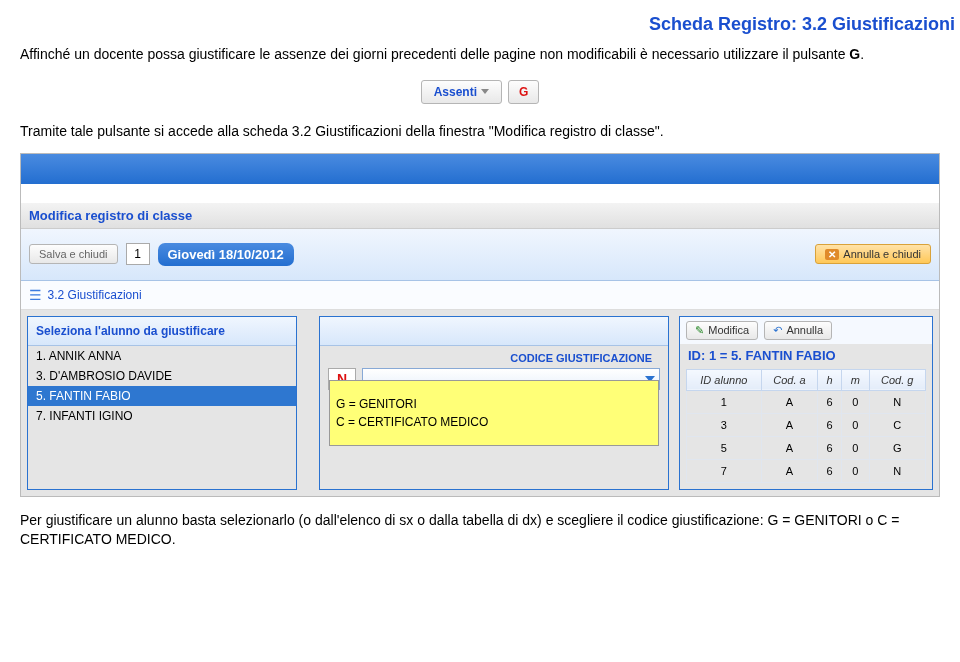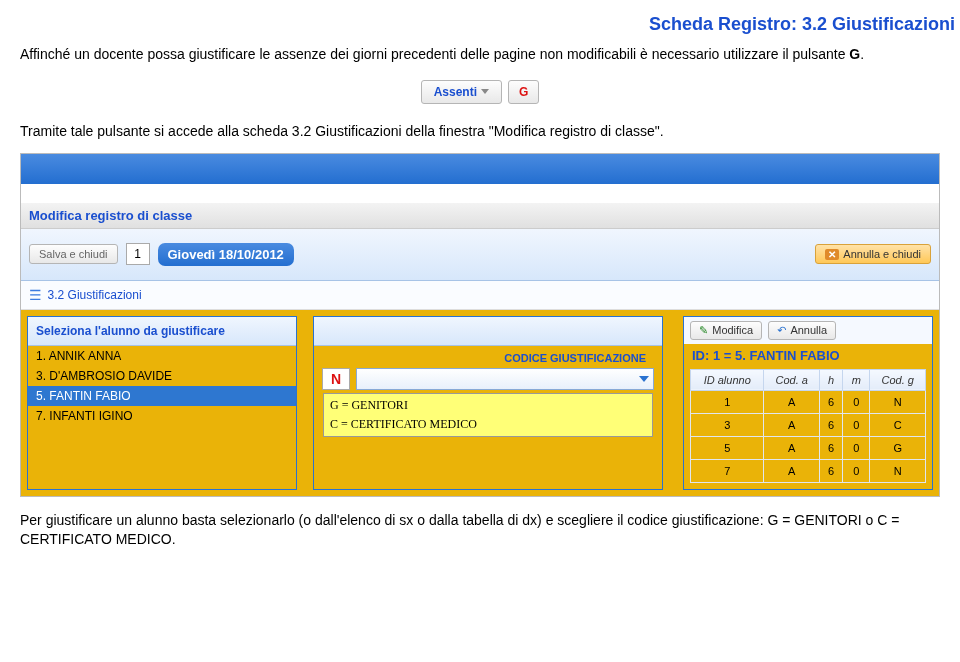--- a/index.html
+++ b/index.html
@@ -135,32 +135,32 @@
     gap: 6px;
     border-bottom: 1px solid #ddd;
     background: #fafcff;
   }
   .crumb .crumb-icon {
     color: #3b7be0;
     font-size: 14px;
   }
   .panels {
     display: flex;
-    gap: 12px;
-    background: #eab308;
+    gap: 2px;
+    background: #e5e5e5;
   }
   .panel {
     border: 1px solid #2a72d0;
     margin: 6px 4px 6px 6px;
     display: flex;
     flex-direction: column;
     min-height: 160px;
   }
   .panel.left { flex: 0 0 270px; }
-  .panel.mid { flex: 0 0 350px; margin-left: 0; margin-right: 2px; }
+  .panel.mid { flex: 0 0 350px; margin-left: 16px; margin-right: 2px; }
   .panel.right { flex: 1; margin-right: 6px; }
   .phead {
     background: linear-gradient(#f0f6fe,#d7e7fb);
     color: #1a4fcf;
     font-weight: bold;
     font-size: 12px;
     padding: 7px 8px;
     border-bottom: 1px solid #a7c3e6;
   }
   .plist {
@@ -214,28 +214,27 @@
     padding-right: 4px;
   }
   .dropfield .caret2 {
     width: 0; height: 0;
     border-left: 5px solid transparent;
     border-right: 5px solid transparent;
     border-top: 6px solid #2a72d0;
   }
   .dropmenu {
     position: absolute;
-    top: 24px;
+    top: 11px;
     left: -34px;
     right: 0;
     background: #ffff77;
     border: 1px solid #999;
     z-index: 5;
-    padding: 2px 0;
-    font-family: Liberation Serif, serif;
+    padding: 14px 0;
   }
   .dropmenu div {
     padding: 2px 6px;
     font-size: 12px;
     color: #000;
     white-space: nowrap;
   }
   .rhead {
     background: linear-gradient(#f0f6fe,#d7e7fb);
     color: #1a4fcf;

